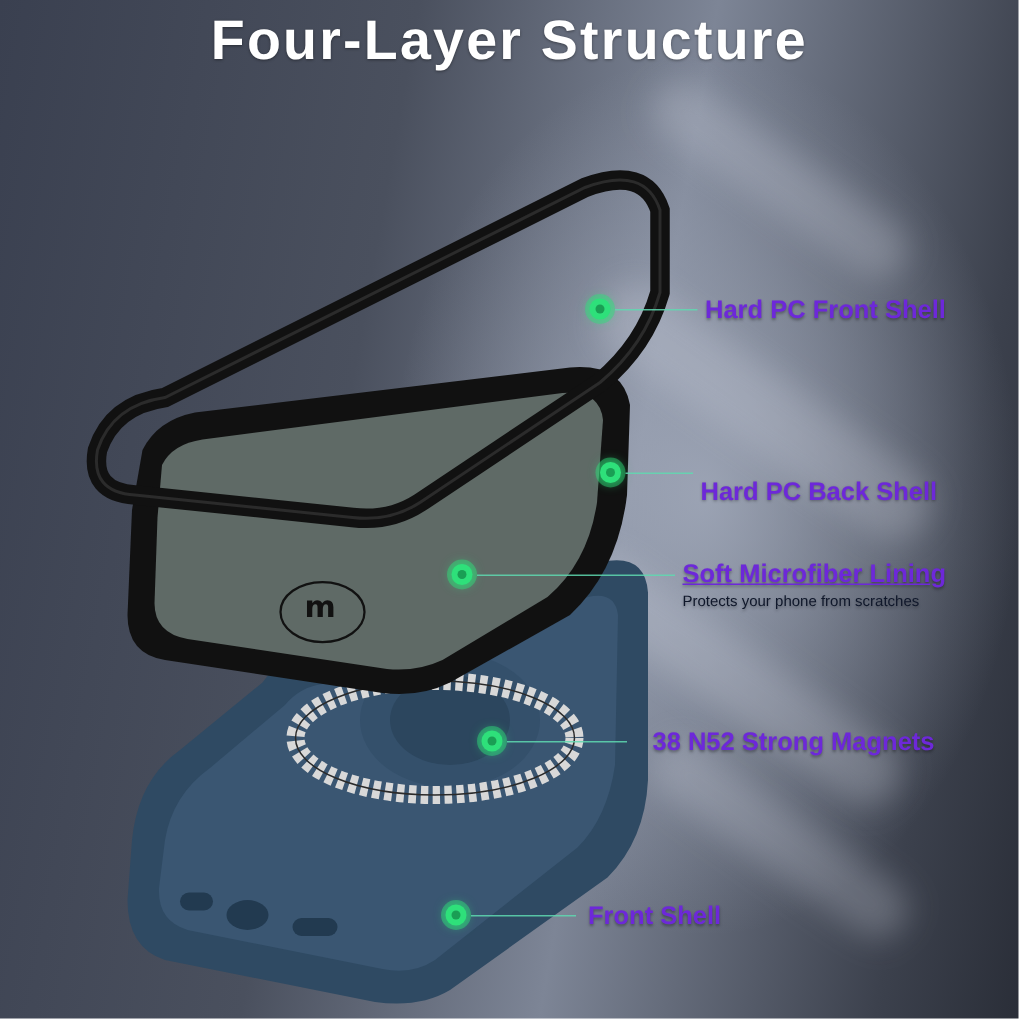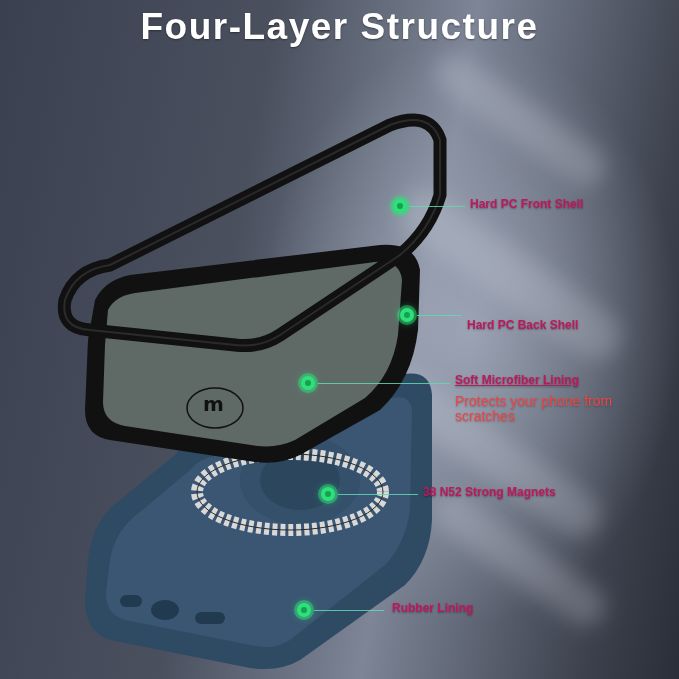--- a/index.html
+++ b/index.html
@@ -18,25 +18,25 @@
     }
     .product { position: absolute; left: 0; top: 0; }
     .callout { position: absolute; height: 20px; }
     .dot {
       position: absolute; width: 14px; height: 14px; border-radius: 50%;
       background: #2ee07a; box-shadow: 0 0 0 3px rgba(46,224,122,0.45), 0 0 8px rgba(46,224,122,0.8);
     }
     .dot::after { content:""; position:absolute; left:4px; top:4px; width:6px; height:6px; border-radius:50%; background:#1a9e54; }
     .line { position: absolute; height: 1px; background: #5fd9b0; opacity: 0.85; }
     .label {
-      position: absolute; color: #be185d; font-weight: 700; font-size: 12px; white-space: nowrap;
+      position: absolute; color: #6d28d9; font-weight: 700; font-size: 17px; white-space: nowrap;
       text-shadow: 0 1px 2px rgba(0,0,0,0.35);
     }
     .sublabel {
-      position: absolute; color: #ef4444; font-size: 14px; line-height: 15px; width: 190px;
+      position: absolute; color: #0f172a; font-size: 10px; line-height: 15px; width: 190px;
       text-shadow: 0 1px 2px rgba(0,0,0,0.3);
     }
   </style>
 </head>
 <body>
 
 <div class="streak" style="left:420px;top:100px;width:200px;height:40px;"></div>
 <div class="streak" style="left:380px;top:250px;width:260px;height:50px;"></div>
 <div class="streak" style="left:360px;top:430px;width:260px;height:45px;"></div>
 <div class="streak" style="left:420px;top:540px;width:200px;height:40px;"></div>
@@ -88,20 +88,20 @@
 <div class="callout">
   <span class="dot" style="left:301px;top:376px;"></span>
   <span class="line" style="left:318px;top:383px;width:132px;"></span>
   <span class="label" style="left:455px;top:373px;text-decoration:underline;">Soft Microfiber Lining</span>
   <span class="sublabel" style="left:455px;top:394px;">Protects your phone from scratches</span>
 </div>
 
 <div class="callout">
   <span class="dot" style="left:321px;top:487px;"></span>
   <span class="line" style="left:338px;top:494px;width:80px;"></span>
-  <span class="label" style="left:423px;top:485px;">38 N52 Strong Magnets</span>
+  <span class="label" style="left:435px;top:485px;">38 N52 Strong Magnets</span>
 </div>
 
 <div class="callout">
   <span class="dot" style="left:297px;top:603px;"></span>
   <span class="line" style="left:314px;top:610px;width:70px;"></span>
-  <span class="label" style="left:392px;top:601px;">Rubber Lining</span>
+  <span class="label" style="left:392px;top:601px;">Front Shell</span>
 </div>
 
 </body></html>

